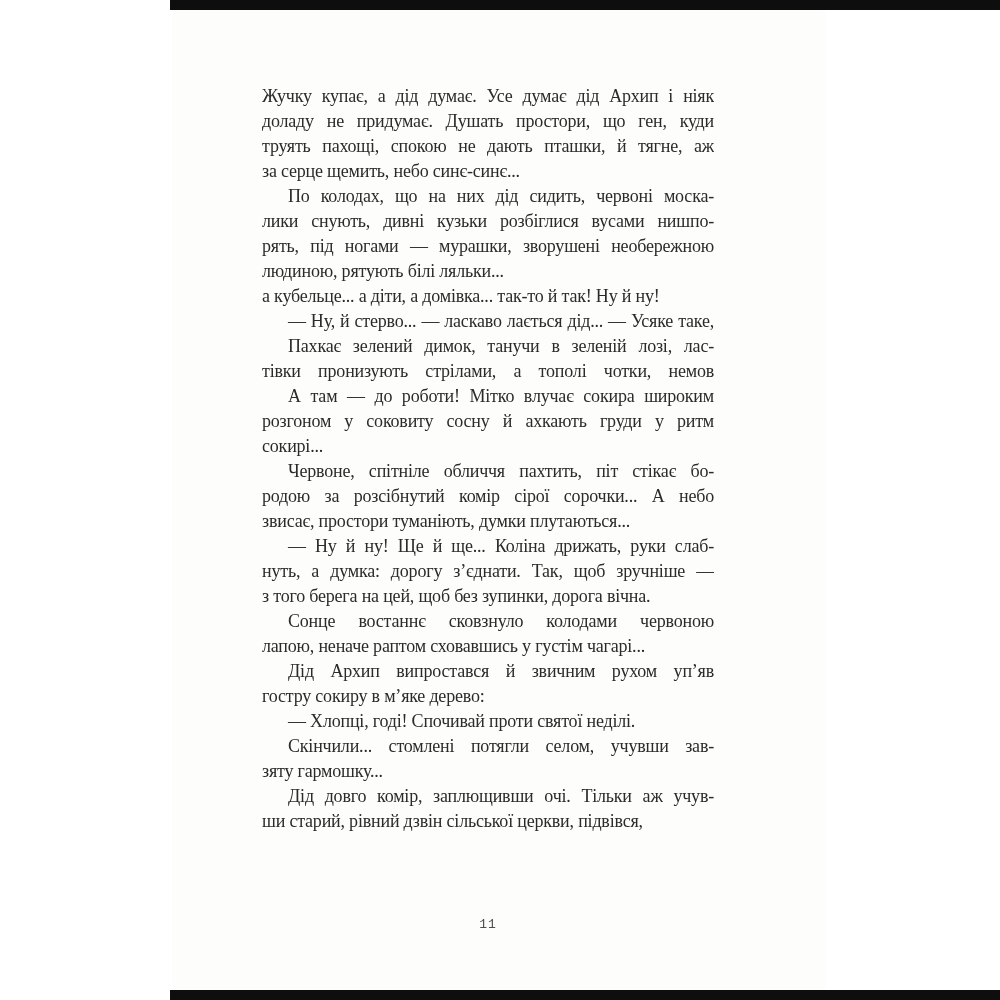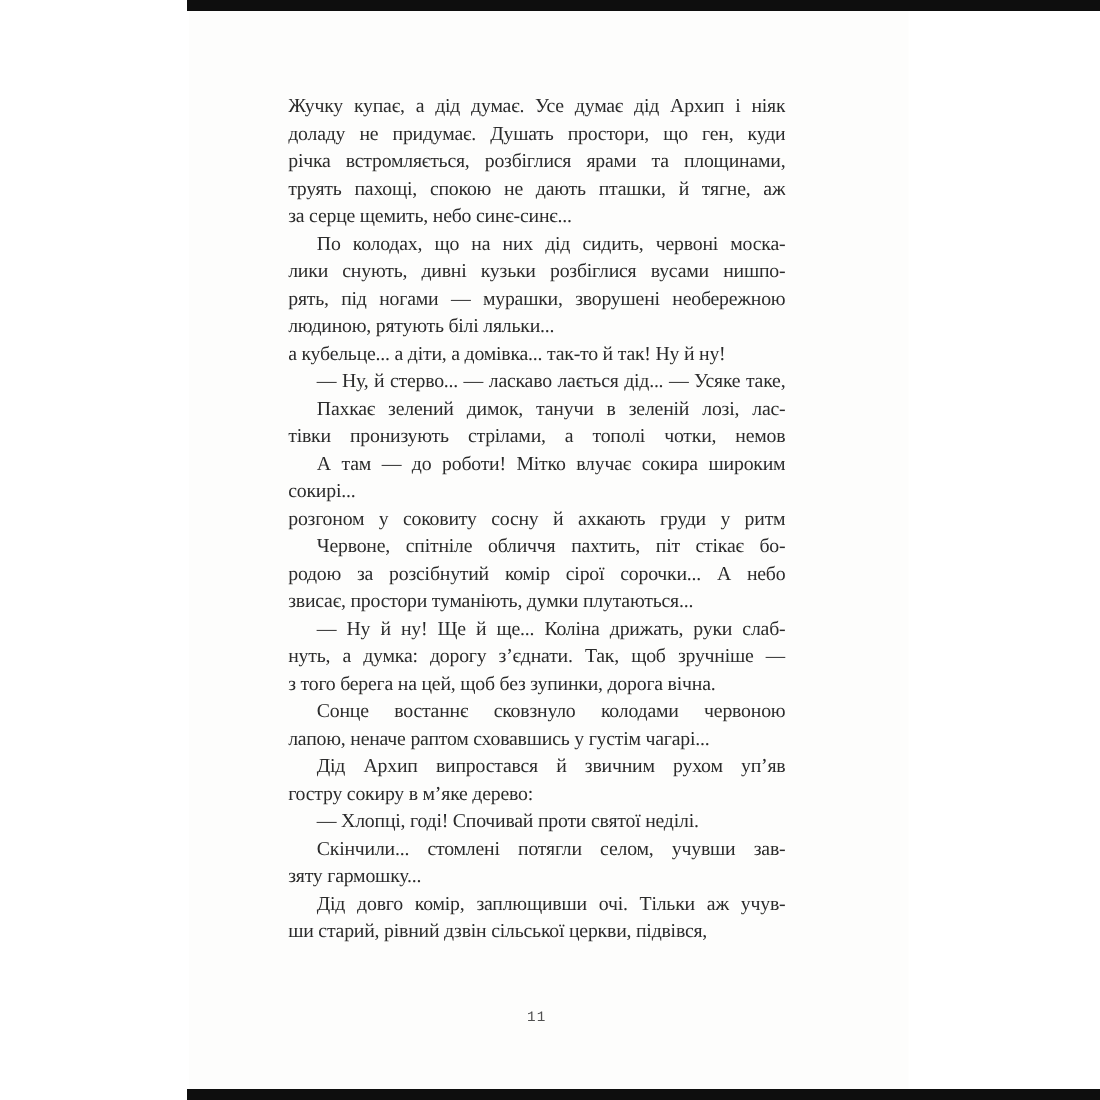--- a/index.html
+++ b/index.html
@@ -77,34 +77,33 @@
 <body>
 
 <div class="stage">
   <div class="page-panel"></div>
   <div class="scan-bar top"></div>
   <div class="scan-bar bottom"></div>
 
   <div class="text-block">
       <div class="ln j">Жучку купає, а дід думає. Усе думає дід Архип і ніяк</div>
       <div class="ln j">доладу не придумає. Душать простори, що ген, куди</div>
-      <div class="ln j">річка встромляється, розбіглися ярами та площинами,</div>
       <div class="ln j">труять пахощі, спокою не дають пташки, й тягне, аж</div>
       <div class="ln">за серце щемить, небо синє-синє...</div>
       <div class="ln j ind">По колодах, що на них дід сидить, червоні моска-</div>
       <div class="ln j">лики снують, дивні кузьки розбіглися вусами нишпо-</div>
       <div class="ln j">рять, під ногами — мурашки, зворушені необережною</div>
       <div class="ln">людиною, рятують білі ляльки...</div>
       <div class="ln">а кубельце... а діти, а домівка... так-то й так! Ну й ну!</div>
       <div class="ln j ind">— Ну, й стерво... — ласкаво лається дід... — Усяке таке,</div>
       <div class="ln j ind">Пахкає зелений димок, танучи в зеленій лозі, лас-</div>
       <div class="ln j">тівки пронизують стрілами, а тополі чотки, немов</div>
       <div class="ln j ind">А там — до роботи! Мітко влучає сокира широким</div>
+      <div class="ln j">розгоном у соковиту сосну й ахкають груди у ритм</div>
       <div class="ln">сокирі...</div>
-      <div class="ln j">розгоном у соковиту сосну й ахкають груди у ритм</div>
       <div class="ln j ind">Червоне, спітніле обличчя пахтить, піт стікає бо-</div>
       <div class="ln j">родою за розсібнутий комір сірої сорочки... А небо</div>
       <div class="ln">звисає, простори туманіють, думки плутаються...</div>
       <div class="ln j ind">— Ну й ну! Ще й ще... Коліна дрижать, руки слаб-</div>
       <div class="ln j">нуть, а думка: дорогу з’єднати. Так, щоб зручніше —</div>
       <div class="ln">з того берега на цей, щоб без зупинки, дорога вічна.</div>
       <div class="ln j ind">Сонце востаннє сковзнуло колодами червоною</div>
       <div class="ln">лапою, неначе раптом сховавшись у густім чагарі...</div>
       <div class="ln j ind">Дід Архип випростався й звичним рухом уп’яв</div>
       <div class="ln">гостру сокиру в м’яке дерево:</div>

